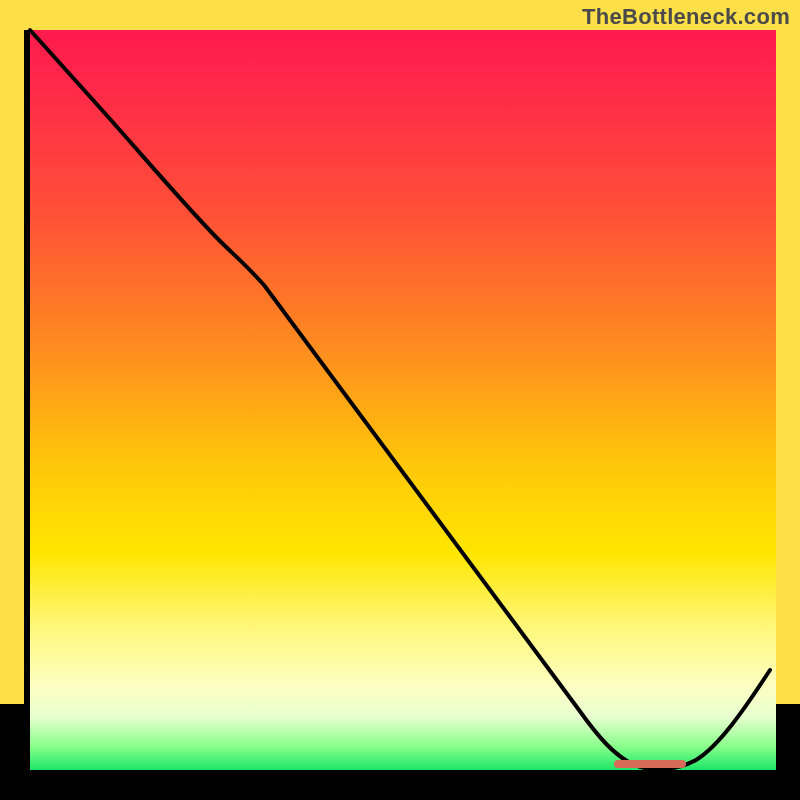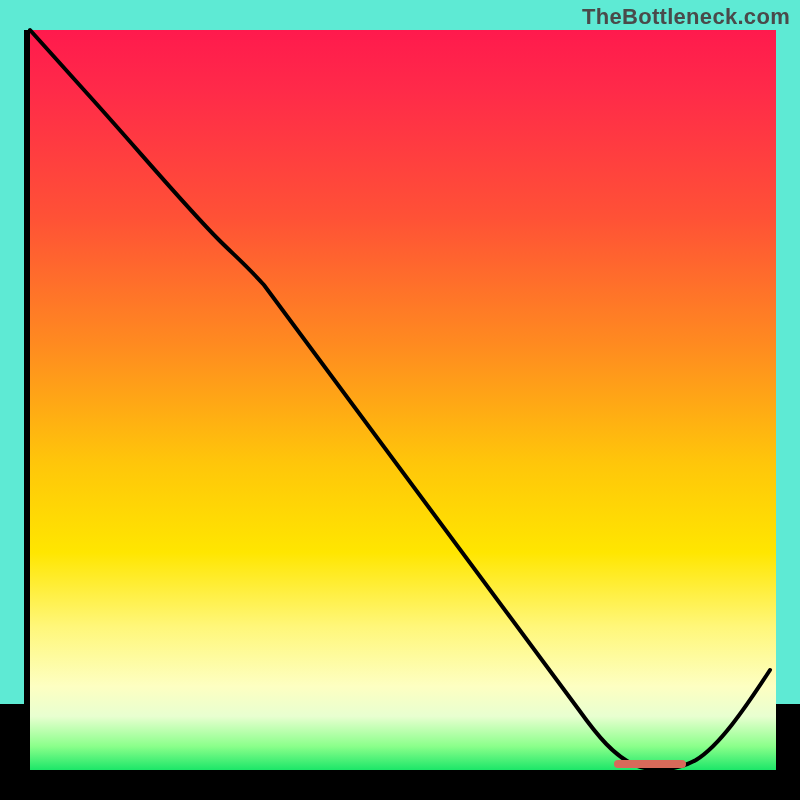--- a/index.html
+++ b/index.html
@@ -8,21 +8,21 @@
     width: 800px;
     height: 800px;
     background: #000;
     overflow: hidden;
     font-family: Arial, Helvetica, sans-serif;
   }
   .frame {
     position: relative;
     width: 800px;
     height: 704px;
-    background: #5eead4;
+    background: #fde047;
   }
   .watermark {
     position: absolute;
     top: 4px;
     right: 10px;
     color: #4a4a4a;
     font-size: 22px;
     font-weight: 600;
     letter-spacing: 0.3px;
   }

